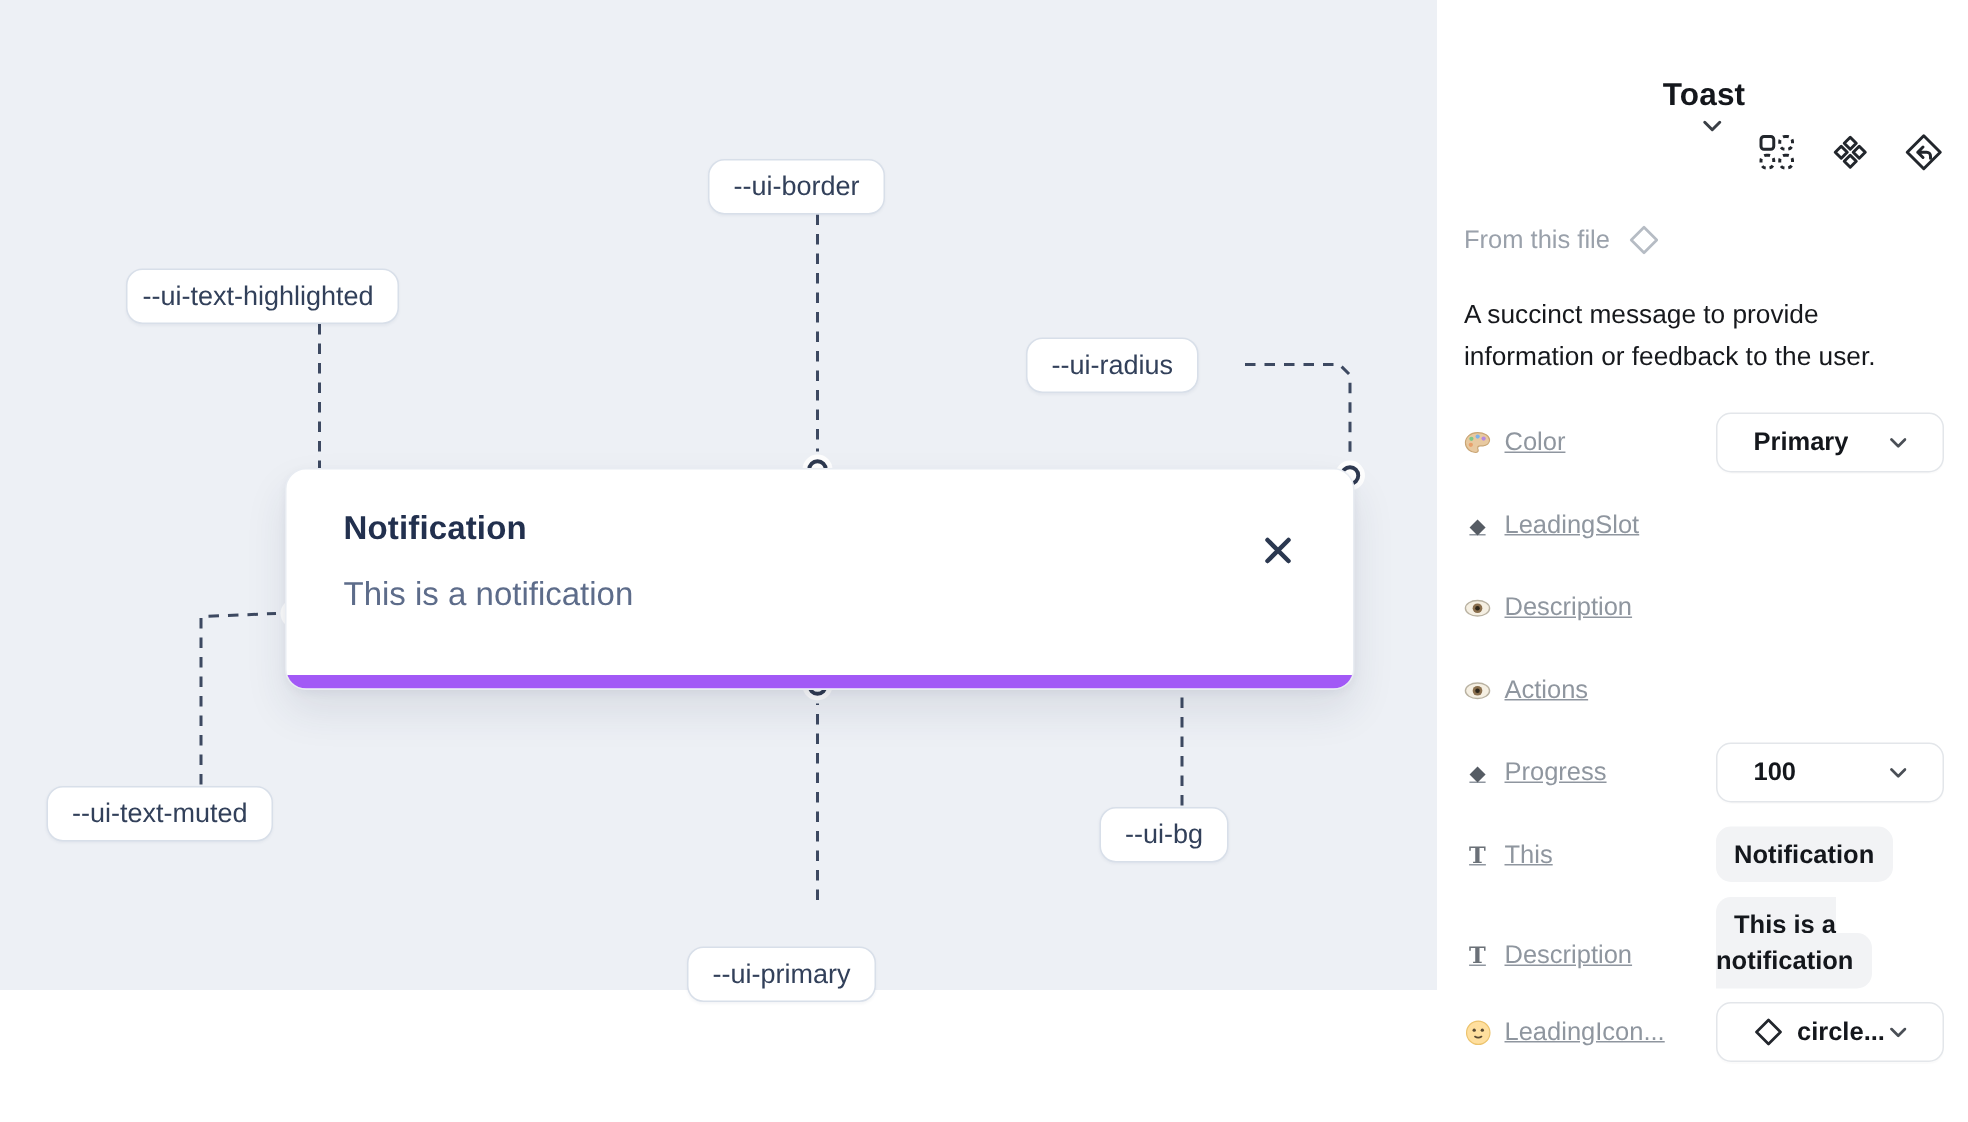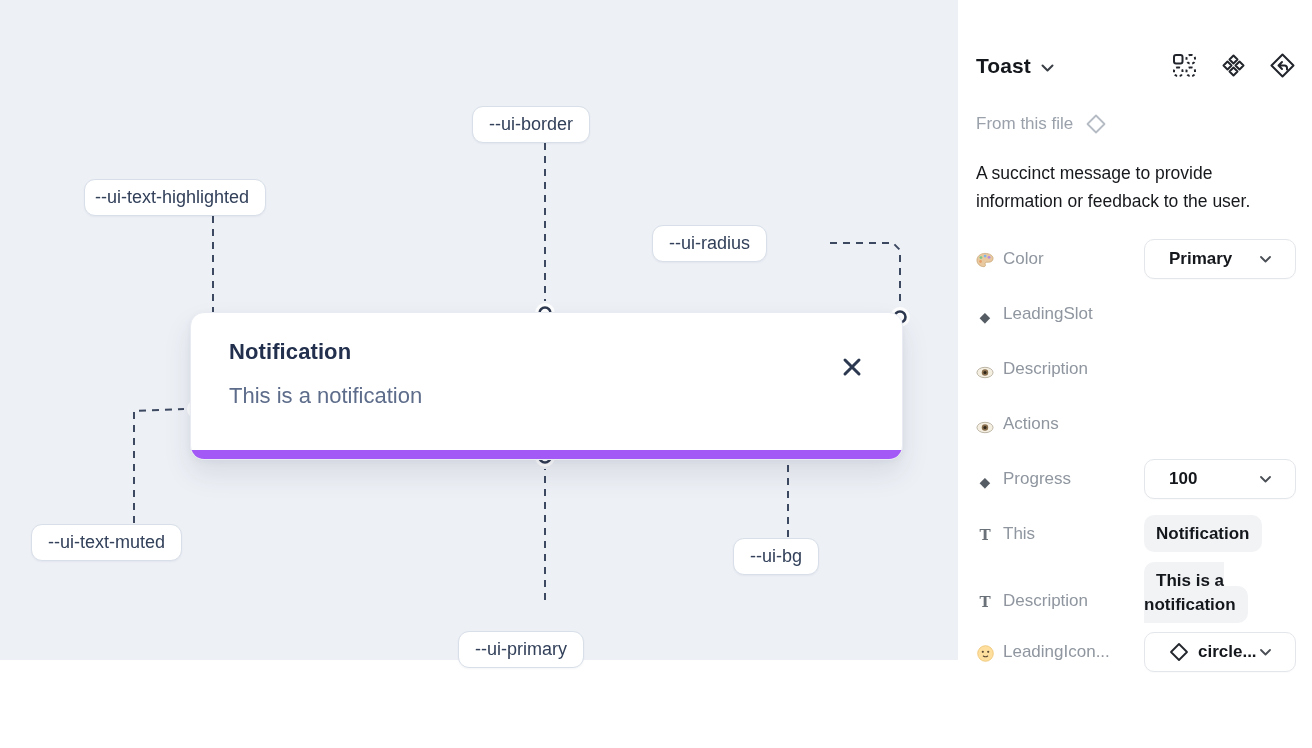--- a/index.html
+++ b/index.html
@@ -25,21 +25,21 @@
     border-radius: 11px;
     padding: 7px 16px;
     font-size: 18px;
     line-height: 21px;
     color: #32405a;
     box-shadow: 0 1px 2px rgba(40,55,90,0.05);
     white-space: nowrap;
   }
   .pill-border            { left: 472px; top: 106px; }
   .pill-text-highlighted  { left: 84px;  top: 179px; padding-left: 10px; }
-  .pill-radius            { left: 652px; top: 225px; }
+  .pill-radius            { left: 684px; top: 225px; }
   .pill-text-muted        { left: 31px;  top: 524px; }
   .pill-primary           { left: 458px; top: 631px; }
   .pill-bg                { left: 733px; top: 538px; }
 
   .toast-card {
     position: absolute;
     left: 190px; top: 312px;
     width: 713px; height: 148px;
     background: #ffffff;
     border: 1px solid #e8ecf2;
@@ -68,21 +68,21 @@
   }
 
   
   .panel {
     position: absolute; left: 958px; top: 0;
     width: 354px; height: 748px;
     background: #ffffff;
     padding: 52px 16px 0 18px;
   }
   .panel-header {
-    display: flex; align-items: center;
+    display: flex; align-items: center; flex-direction: column;
   }
   .panel-title {
     font-size: 21px; font-weight: 700; color: #14171c;
     letter-spacing: 0.1px;
   }
   .panel-title-chevron { margin-left: 10px; margin-top: 4px; }
   .panel-header-icons {
     margin-left: auto; display: flex; align-items: center; gap: 22px;
   }
   .hdr-icon { width: 27px; height: 27px; display: inline-flex; cursor: pointer; }
@@ -97,23 +97,24 @@
     font-size: 17.5px; line-height: 28px; color: #16181c;
   }
 
   .props { margin-top: 24px; }
   .prop-row {
     display: flex; align-items: center;
     min-height: 40px;
     margin-bottom: 15px;
   }
   .prop-label {
-    display: flex; align-items: flex-end; gap: 9px;
+    display: flex; align-items: center; gap: 9px;
     font-size: 17px; color: #8f969f;
     flex: 1 1 auto;
+    text-decoration: underline;
   }
   .prop-icon { width: 18px; display: inline-flex; justify-content: center; flex: 0 0 auto; }
   .icon-diamond-filled { color: #565c64; font-size: 14px; line-height: 1; }
   .icon-T { font-family: "DejaVu Serif", serif; font-weight: 700; font-size: 15px; color: #6b7178; }
 
   .prop-control { flex: 0 0 152px; width: 152px; }
 
   .select {
     width: 152px; height: 40px;
     border: 1px solid #e3e6ea;

